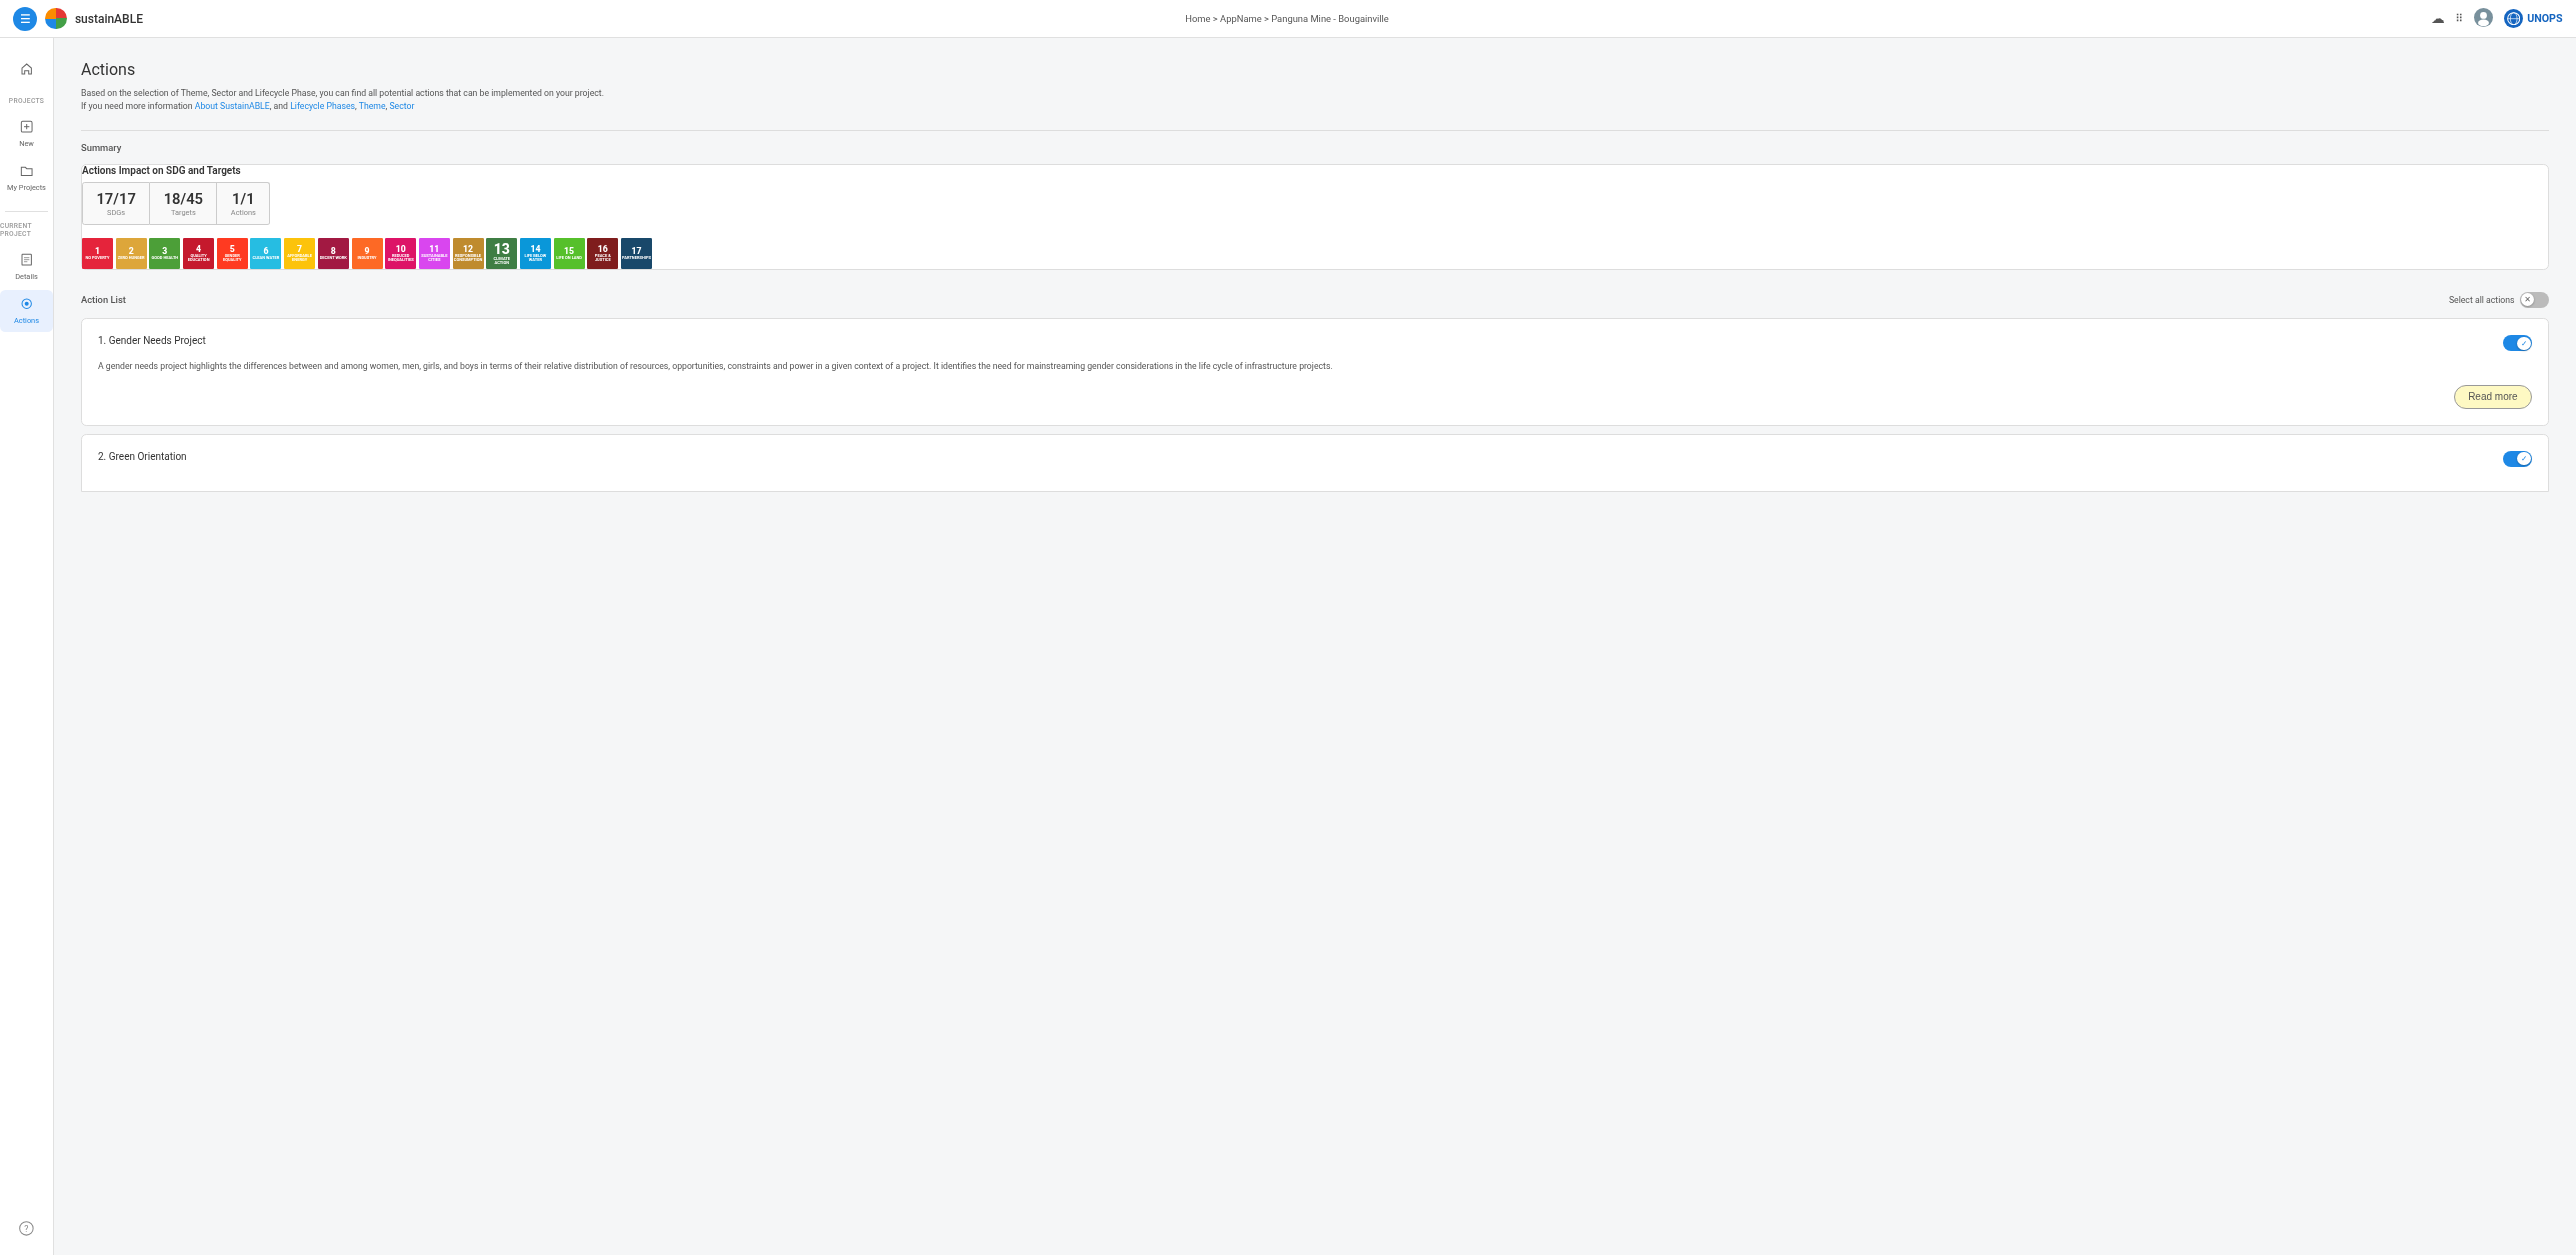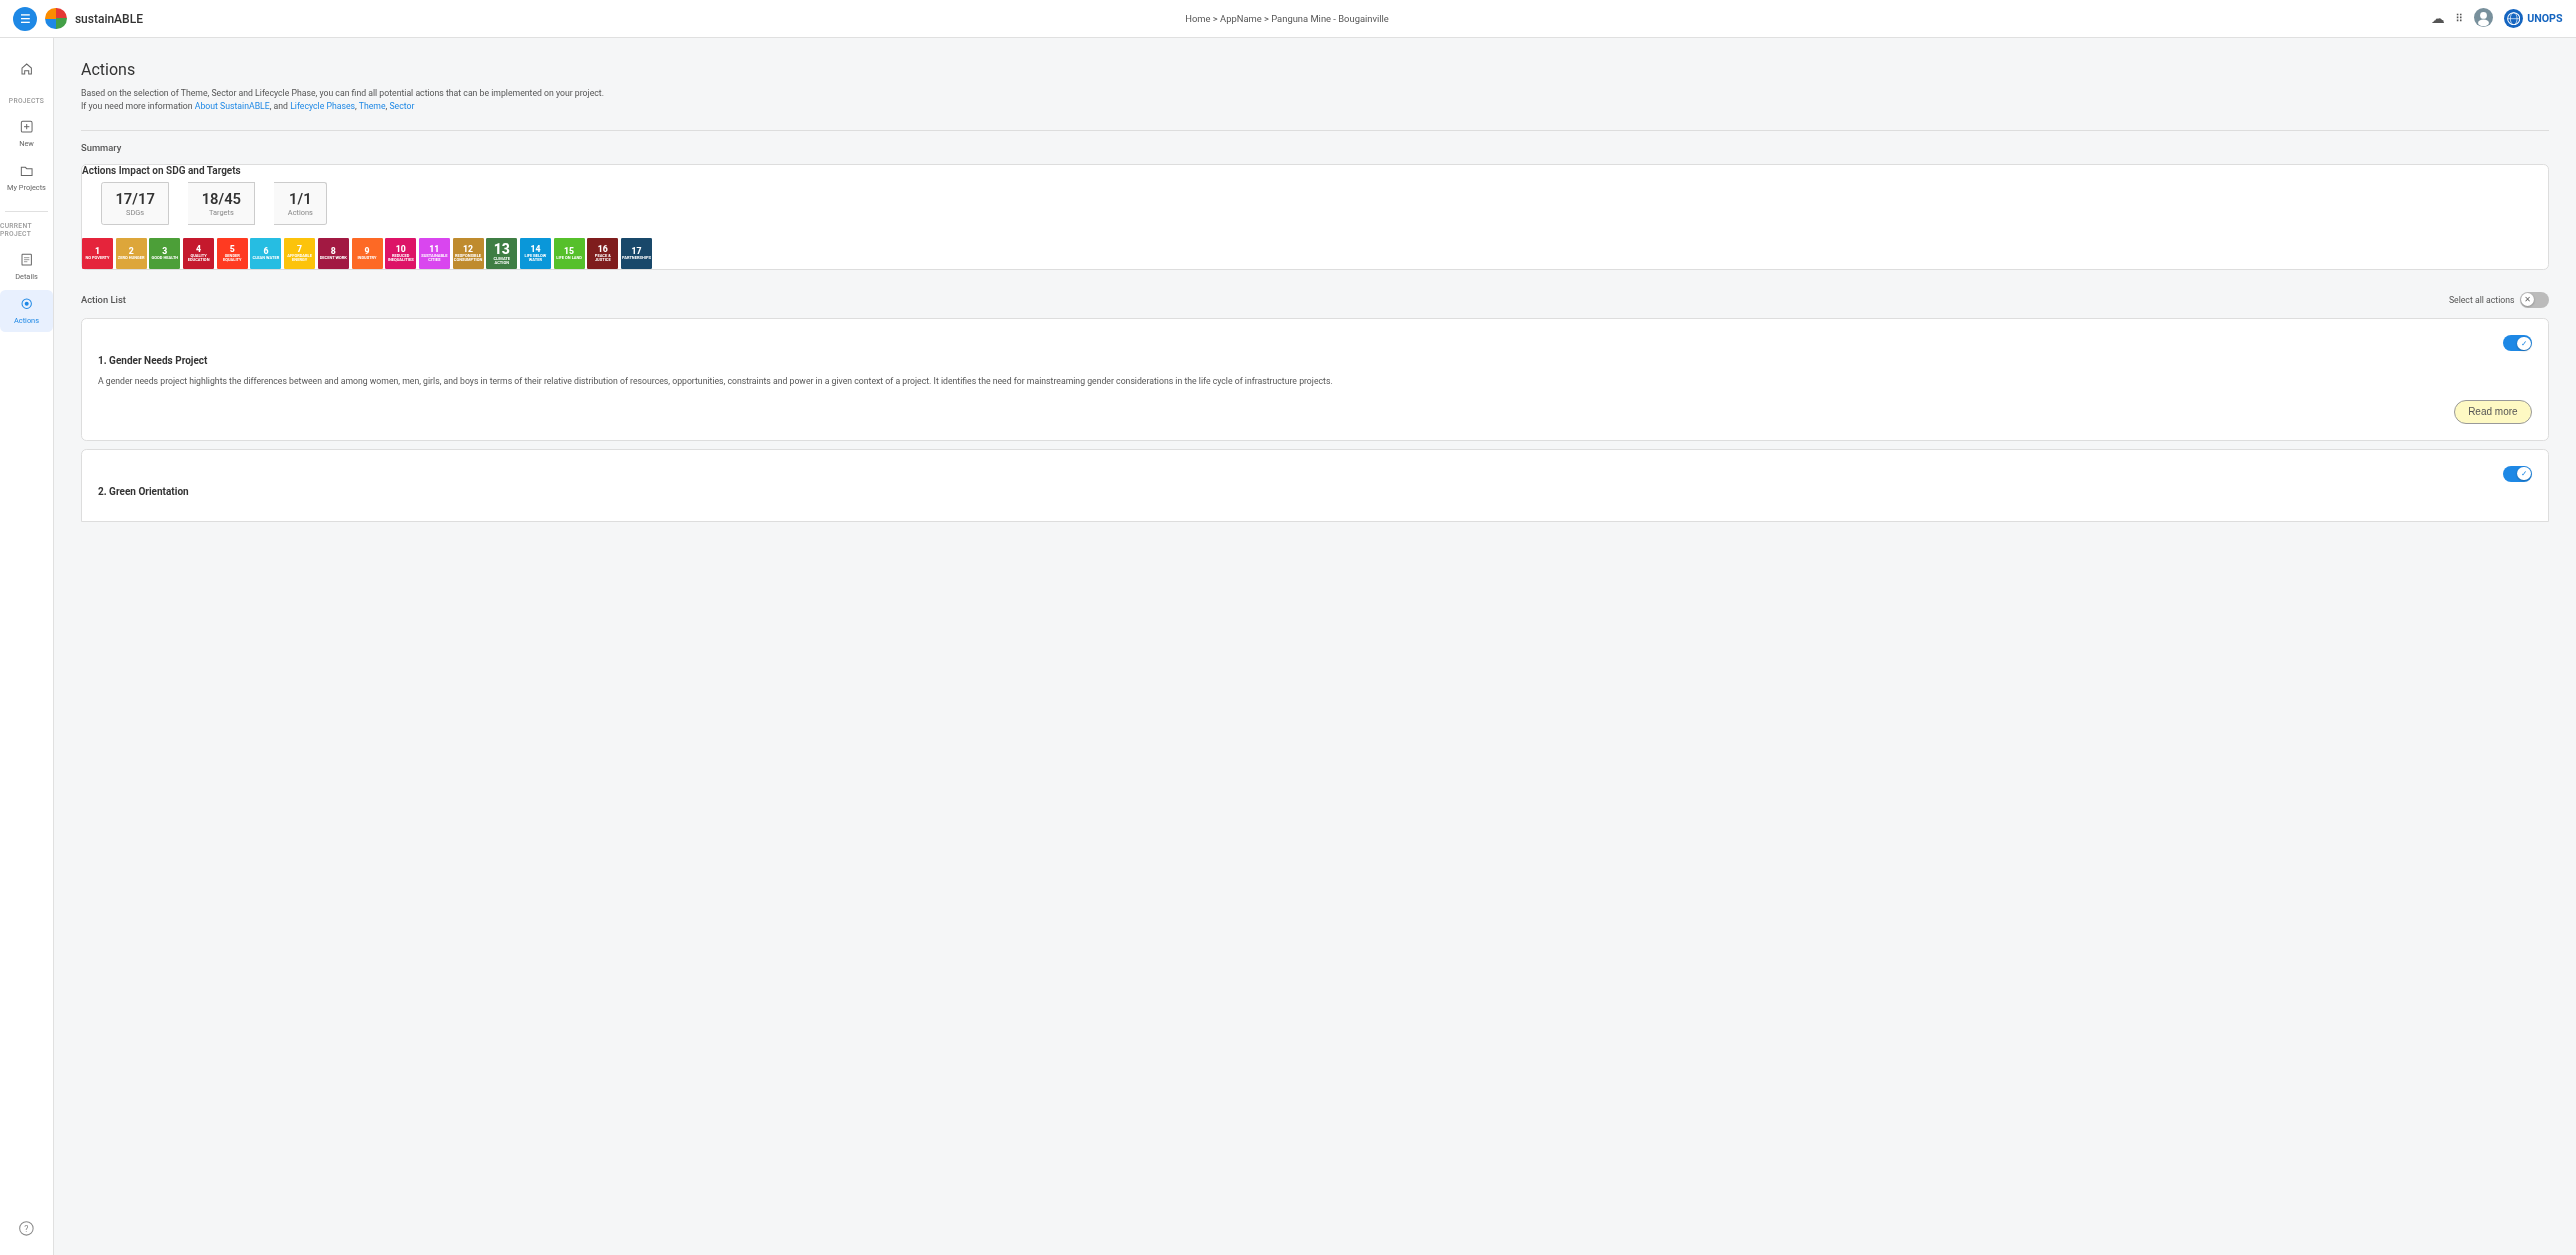--- a/index.html
+++ b/index.html
@@ -63,21 +63,21 @@
     .summary-card {
       background: #fff; border: 0.7px solid #ddd; border-radius: 5.4px;
       margin-bottom: 21.5px;
     }
     .card-title { font-size: 10px; font-weight: 600; color: #333; margin-bottom: 6.7px; }
     .card-desc { font-size: 8.7px; color: #555; line-height: 1.6; margin-bottom: 13.4px; }
 
     
     .stats-row { display: flex; gap: 0; margin-bottom: 13.4px; }
     .stat-box {
-      border: 0.7px solid #ccc; padding: 6.7px 13.4px; text-align: center; background: #f9f9f9; margin-left: 19px;
+      border: 0.7px solid #ccc; padding: 6.7px 13.4px; text-align: center; background: #f9f9f9;
     }
     .stat-box:first-child { border-radius: 2.7px 0 0 2.7px; }
     .stat-box:last-child { border-radius: 0 2.7px 2.7px 0; border-left: none; }
     .stat-box:not(:first-child):not(:last-child) { border-left: none; }
     .stat-number { font-size: 14.8px; font-weight: 600; color: #333; }
     .stat-label { font-size: 7.4px; color: #888; }
 
     
     .sdg-row { display: flex; gap: 2.7px; flex-wrap: wrap; }
     .sdg-icon {
@@ -107,21 +107,21 @@
     .toggle.on .toggle-knob { left: 14.8px; }
     .toggle-icon-x { color: #666; font-size: 8px; }
     .toggle-icon-check { color: #1e88e5; font-size: 7.4px; }
 
     
     .action-card {
       background: #fff; border: 0.7px solid #ddd; border-radius: 5.4px;
       padding: 16px; margin-bottom: 8px;
     }
     .action-card-header { display: flex; justify-content: space-between; align-items: flex-start; margin-bottom: 8px; }
-    .action-card-title { font-size: 10px; font-weight: 700; color: #333; margin-top: 20px; }
+    .action-card-title { font-size: 10px; font-weight: 400; color: #333; }
     .action-card-body { font-size: 8.7px; color: #555; line-height: 1.7; }
     .action-card-footer { display: flex; justify-content: flex-end; margin-top: 10.7px; }
     .read-more-btn {
       border: 0.7px solid #999; background: #fef9c3; border-radius: 13.4px;
       padding: 5.4px 13.4px; font-size: 10px; color: #555; cursor: pointer;
     }
 
     
     .action-card-2 { background: #fff; border: 0.7px solid #ddd; border-radius: 5.4px 5.4px 0 0; padding: 16px; }
   </style>

